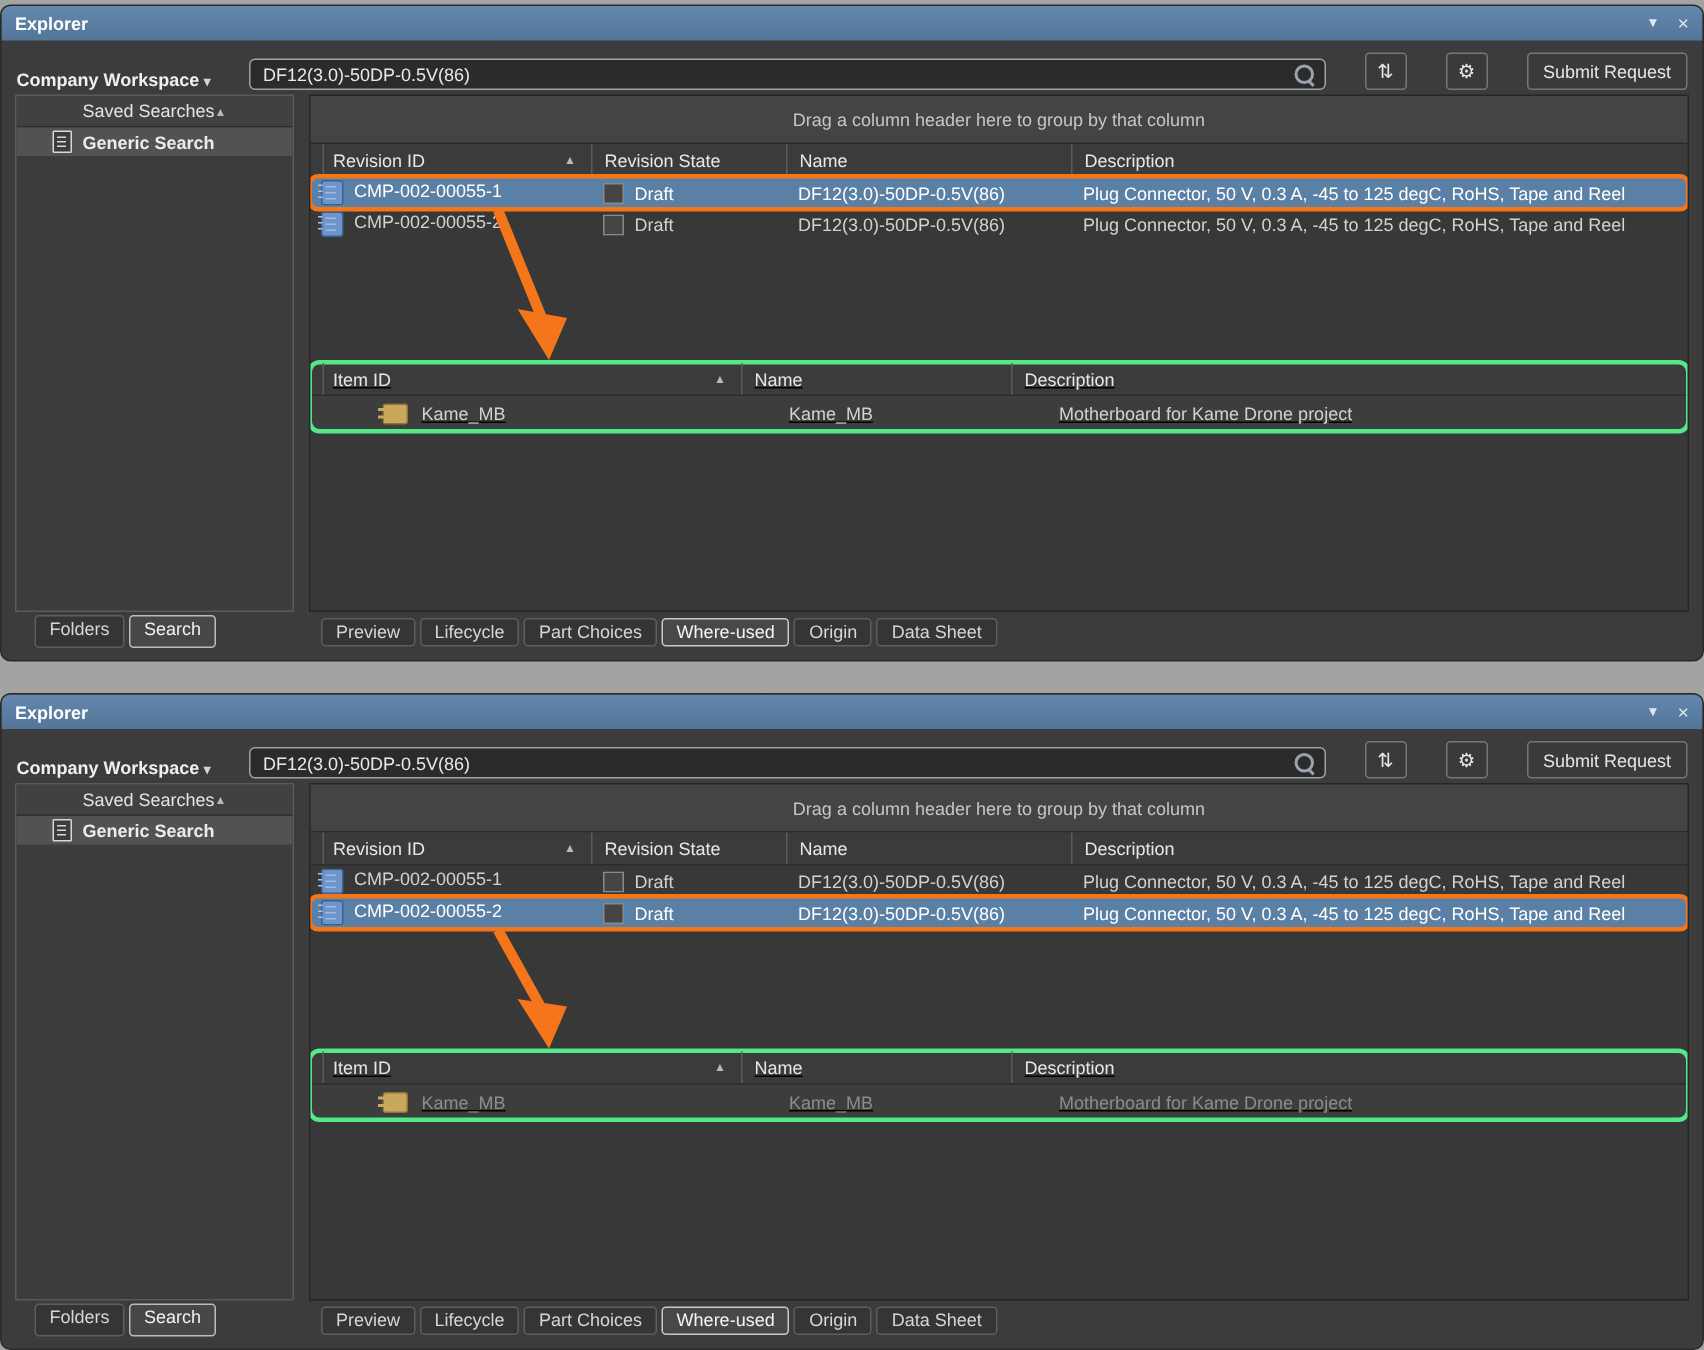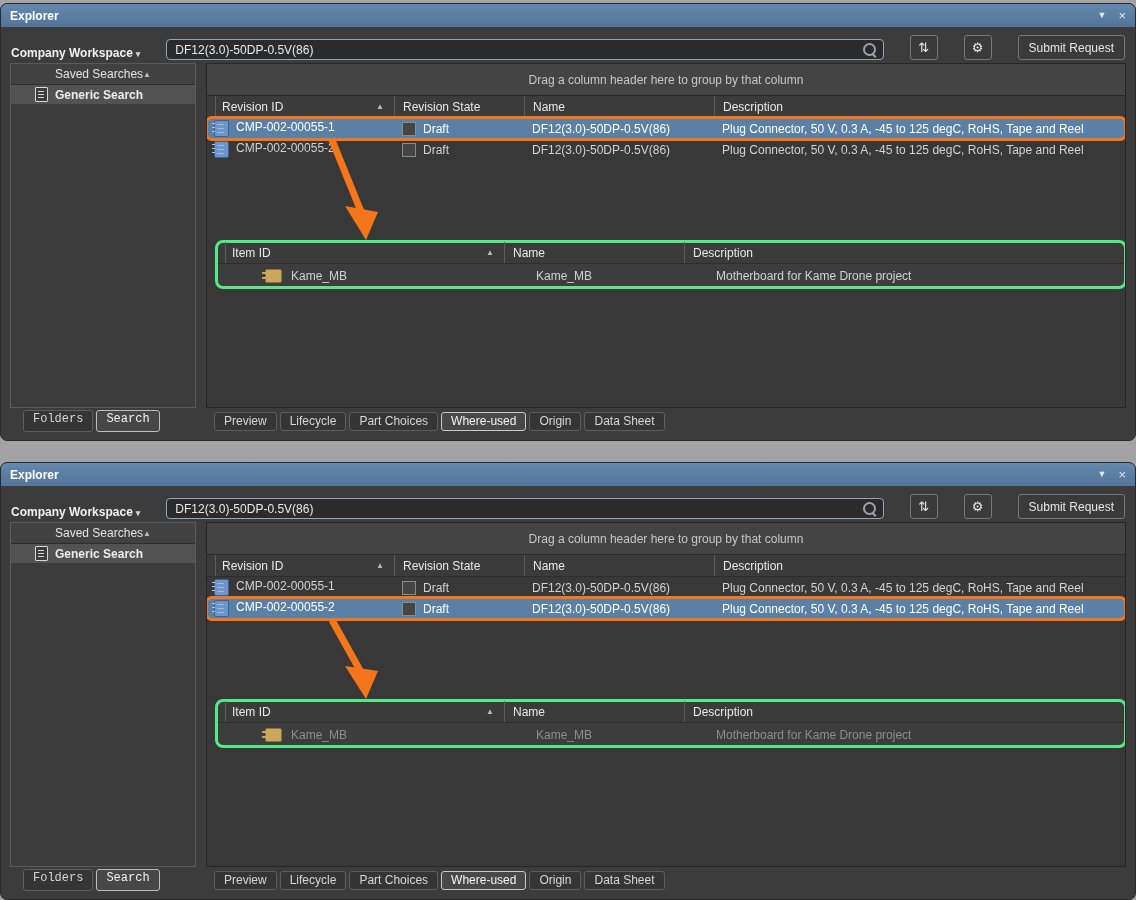--- a/index.html
+++ b/index.html
@@ -26,41 +26,41 @@
   .content{display:flex;gap:10px;padding:3px 9px 0 9px;height:372px;box-sizing:border-box;}
   .leftcol{width:186px;display:flex;flex-direction:column;}
   .rightcol{flex:1;display:flex;flex-direction:column;min-width:0;}
   
   .sidebar{flex:1;border:1px solid #5a5a5a;background:#3c3c3c;overflow:hidden;}
   .sb-head{height:20px;display:flex;align-items:center;justify-content:center;padding:0 7px;color:#e3e3e3;border-bottom:1px solid #2e2e2e;background:#414141;}
   .sb-head .col-arrow{font-size:8px;color:#b9b9b9;}
   .sb-item{height:19px;display:flex;align-items:center;gap:7px;background:#525252;color:#ececec;padding-left:24px;font-weight:bold;}
   .doc-ico{width:11px;height:13px;border:1px solid #d8d8d8;background:#3c3c3c;position:relative;border-radius:1px;}
   .doc-ico::before{content:"";position:absolute;left:2px;top:3px;width:6px;height:1px;background:#d8d8d8;box-shadow:0 3px 0 #d8d8d8,0 6px 0 #d8d8d8;}
-  .panel-tabs{height:22px;display:flex;gap:3px;padding:2px 0 0 13px;font-family:Liberation Mono, monospace;}
+  .panel-tabs{height:22px;display:flex;gap:3px;padding:2px 0 0 13px;}
   .ptab{padding:1px 9px 2px 9px;border:1px solid #5e5e5e;border-radius:3px;background:#353535;color:#d6d6d6;line-height:14px;cursor:default;}
   .ptab[data-active="true"]{background:#474747;border-color:#bdbdbd;color:#f2f2f2;}
   
   .mainbox{flex:1;border:1px solid #262626;background:#383838;position:relative;overflow:hidden;}
   .groupbar{height:31px;display:flex;align-items:center;justify-content:center;color:#c6c6c6;background:#444444;border-bottom:1px solid #2a2a2a;}
   .rgrid{display:grid;grid-template-columns:187px 130px 190px 1fr;}
   .hrow{height:21px;background:#3b3b3b;border-bottom:1px solid #2d2d2d;color:#e8e8e8;}
   .hcell{display:flex;align-items:center;padding-left:8px;border-left:1px solid #5c5c5c;position:relative;white-space:nowrap;overflow:hidden;}
   .hcell.first{padding-left:6px;margin-left:8px;}
   .sortarrow{position:absolute;right:10px;font-size:8px;color:#b9b9b9;}
   .row{height:21px;color:#d2d2d2;align-items:center;cursor:default;}
   .row .cell{display:flex;align-items:flex-start;gap:7px;padding-left:8px;white-space:nowrap;overflow:hidden;}
   .row .cell.first{padding-left:4px;}
   .row[data-state="selected"]{background:#5b80a5;color:#ffffff;outline:3px solid #f5751a;outline-offset:-1px;border-radius:5px;position:relative;z-index:2;}
   .chip-ico{width:13px;height:15px;flex:0 0 13px;background:#6d95cb;border:1px solid #39628f;border-radius:2px;position:relative;margin-left:3px;}
   .chip-ico::before{content:"";position:absolute;left:-3px;top:2px;width:3px;height:1px;background:#a9c4e4;box-shadow:0 4px 0 #a9c4e4,0 8px 0 #a9c4e4;}
   .chip-ico::after{content:"";position:absolute;left:2px;top:3px;width:7px;height:1px;background:#9dbce0;box-shadow:0 4px 0 #9dbce0,0 8px 0 #9dbce0;}
   .checkbox{width:12px;height:12px;background:#454545;border:1px solid #8a8a8a;flex:0 0 12px;}
   
-  .whereused{position:absolute;left:10px;right:0;top:178px;outline:3px solid #54e887;outline-offset:-1px;border-radius:6px;background:#3d3d3d;z-index:1;}
+  .whereused{position:absolute;left:0;right:0;top:178px;outline:3px solid #54e887;outline-offset:-1px;border-radius:6px;background:#3d3d3d;z-index:1;text-decoration:underline;}
   .wgrid{display:grid;grid-template-columns:287px 180px 1fr;}
   .wrow{height:23px;color:#d2d2d2;}
   .wrow .cell{display:flex;align-items:center;gap:9px;padding-left:8px;white-space:nowrap;overflow:hidden;margin-left:24px;}
   .wrow .cell.first{padding-left:24px;}
   .wrow[data-state="dimmed"]{color:#8d8d8d;}
   .board-ico{width:15px;height:12px;flex:0 0 15px;background:#c9a85e;border:1px solid #8d723a;border-radius:2px;position:relative;}
   .board-ico::before{content:"";position:absolute;left:-4px;top:2px;width:4px;height:2px;background:#c9a85e;box-shadow:0 5px 0 #c9a85e;}
   
   .doc-tabs{height:22px;display:flex;gap:3px;padding:2px 0 0 8px;align-items:center;}
   .dtab{padding:1px 9px 2px 9px;border:1px solid #5e5e5e;border-radius:3px;background:#353535;color:#d6d6d6;line-height:14px;cursor:default;}

